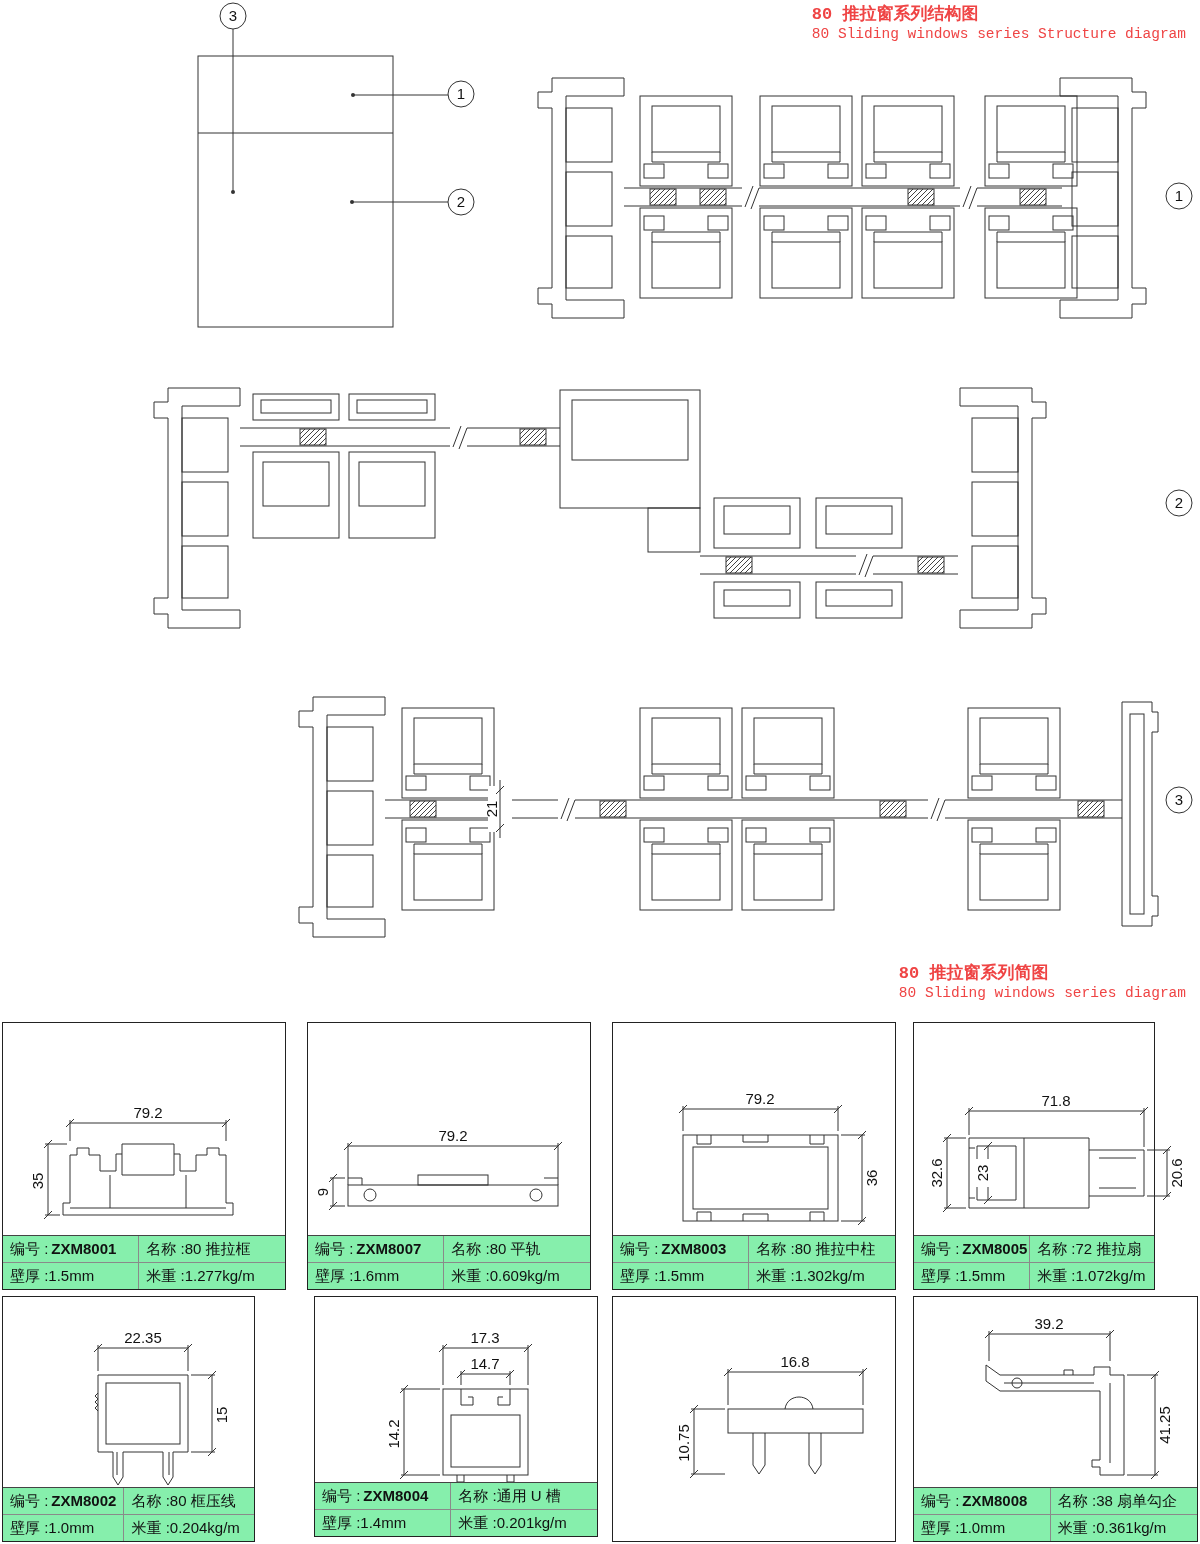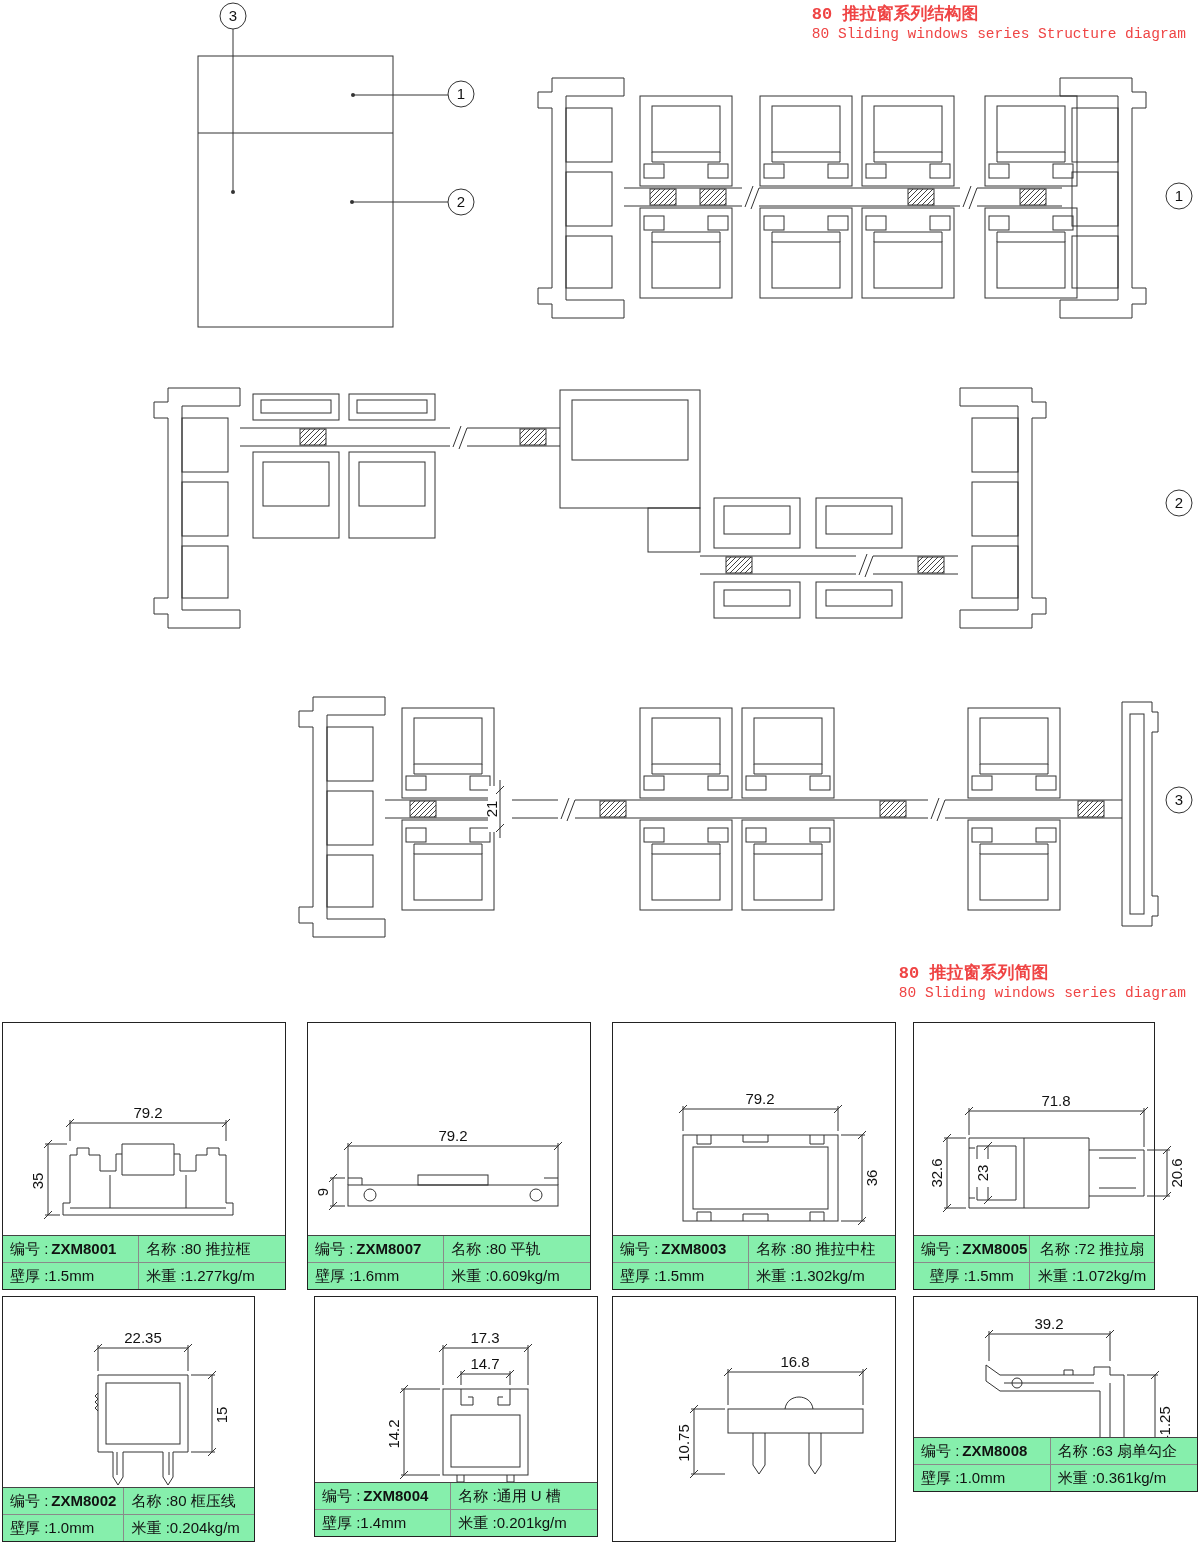--- a/index.html
+++ b/index.html
@@ -229,21 +229,21 @@
     <text transform="rotate(-90 260 155)" x="260" y="159" text-anchor="middle">36</text>
   </svg>
   <div class="info">
     <div class="cell"><span>编号 :</span><b>ZXM8003</b></div>
     <div class="cell r"><span>名称 :</span><span>80 推拉中柱</span></div>
     <div class="cell"><span>壁厚 :</span><span>1.5mm</span></div>
     <div class="cell r"><span>米重 :</span><span>1.302kg/m</span></div>
   </div>
 </div>
 
-<div class="card" style="left:913px; top:1022px; width:242px; height:268px;text-align:center;">
+<div class="card" style="left:913px; top:1022px; width:242px; height:268px;">
   <svg width="283" height="212" viewBox="0 0 283 212">
     <path d="M55,115 H175 V127 H230 V173 H175 V185 H55 Z"></path>
     <path d="M110,115 V185 M175,127 V173 M63,123 H102 V177 H63 Z M185,135 H222 M185,165 H222 M55,125 h6 M55,175 h6"></path>
     <path d="M55,112 V85 M230,124 V85 M55,88 H230 M51,92 l8,-8 M226,92 l8,-8"></path>
     <text x="142" y="83" text-anchor="middle">71.8</text>
     <path d="M52,115 H30 M52,185 H30 M33,115 V185 M29,119 l8,-8 M29,189 l8,-8"></path>
     <text transform="rotate(-90 24 150)" x="24" y="154" text-anchor="middle">32.6</text>
     <path d="M74,123 V177 M70,127 l8,-8 M70,181 l8,-8"></path>
     <rect x="62" y="136" width="18" height="28" class="wh"></rect>
     <text transform="rotate(-90 70 150)" x="70" y="154" text-anchor="middle">23</text>
@@ -302,30 +302,30 @@
     <rect x="115" y="112" width="135" height="24"></rect>
     <path d="M172,112 c2,-16 26,-16 28,0"></path>
     <path d="M140,136 v32 l6,9 l6,-9 v-32 M196,136 v32 l6,9 l6,-9 v-32"></path>
     <path d="M115,108 V72 M250,108 V72 M115,75 H250 M111,79 l8,-8 M246,79 l8,-8"></path>
     <text x="182" y="70" text-anchor="middle">16.8</text>
     <path d="M112,112 H78 M112,177 H78 M81,112 V177 M77,116 l8,-8 M77,181 l8,-8"></path>
     <text transform="rotate(-90 72 146)" x="72" y="150" text-anchor="middle">10.75</text>
   </svg>
 </div>
 
-<div class="card" style="left:913px; top:1296px; width:285px; height:196px;">
+<div class="card" style="left:913px; top:1296px; width:285px; height:246px;">
   <svg width="283" height="190" viewBox="0 0 283 190">
     <path d="M72,68 L86,78 H180 V70 H196 V78 H210 V178 H186 V170 H178 V163 H186 V94 H86 L72,84 Z"></path>
     <path d="M90,86 H180 M196,86 V166"></path>
     <circle cx="103" cy="86" r="5"></circle>
     <path d="M150,78 v-5 h9 v5"></path>
     <path d="M75,64 V34 M196,64 V34 M75,37 H196 M71,41 l8,-8 M192,41 l8,-8"></path>
     <text x="135" y="32" text-anchor="middle">39.2</text>
     <path d="M213,78 H244 M213,178 H244 M241,78 V178 M237,82 l8,-8 M237,182 l8,-8"></path>
     <text transform="rotate(-90 252 128)" x="252" y="132" text-anchor="middle">41.25</text>
   </svg>
   <div class="info">
     <div class="cell"><span>编号 :</span><b>ZXM8008</b></div>
-    <div class="cell r"><span>名称 :</span><span>63 扇单勾企</span></div>
+    <div class="cell r"><span>名称 :</span><span>38 扇单勾企</span></div>
     <div class="cell"><span>壁厚 :</span><span>1.0mm</span></div>
     <div class="cell r"><span>米重 :</span><span>0.361kg/m</span></div>
   </div>
 </div>
 
 </body></html>

